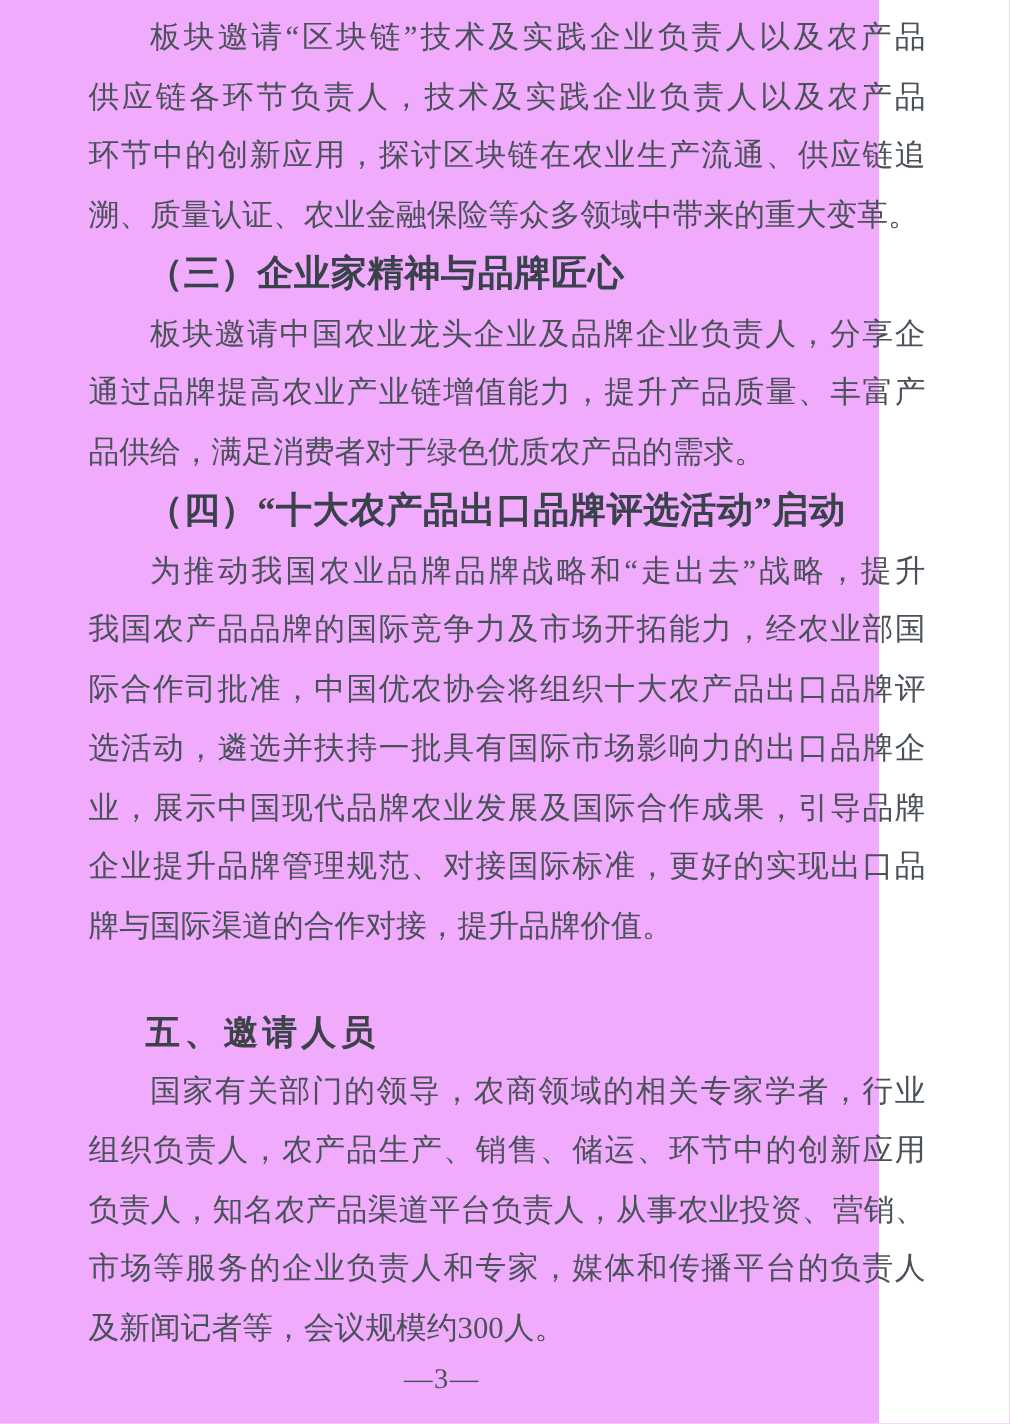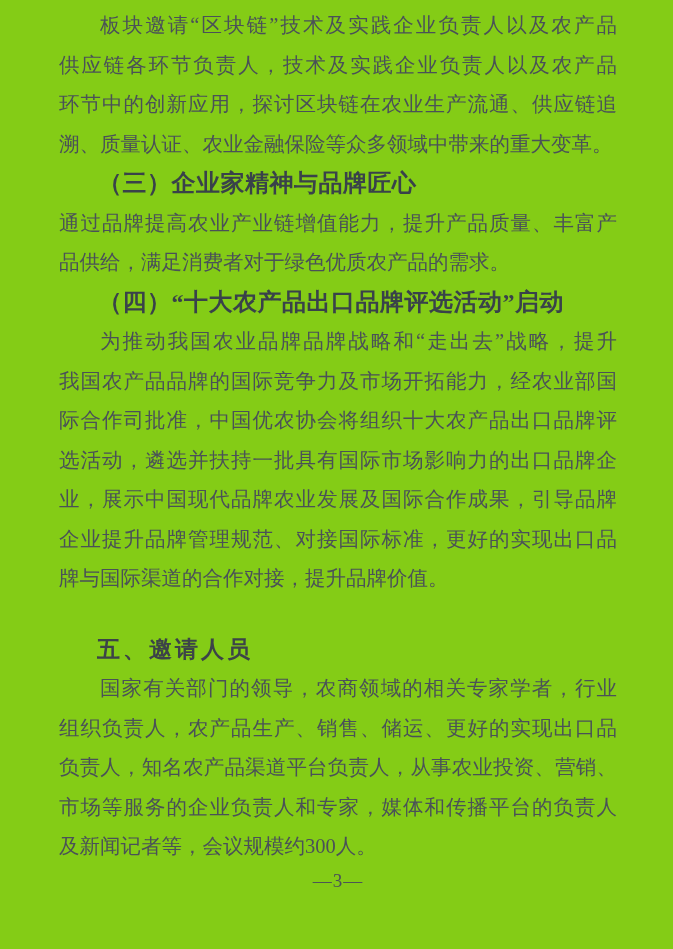--- a/index.html
+++ b/index.html
@@ -6,23 +6,23 @@
   html, body { margin: 0; padding: 0; }
   body {
     width: 673px;
     height: 949px;
     background: #ffffff;
     font-family: "Liberation Serif", "DejaVu Serif", serif;
     overflow: hidden;
   }
   .page {
     position: relative;
-    width: 673px;
+    width: 586px;
     height: 949px;
-    background: #84cc16;
+    background: #f0abfc;
     padding: 6px 56px 0 59px;
   }
   .textblock { width: 558px; }
   .line {
     height: 39.5px;
     line-height: 39.5px;
     font-size: 20.5px;
     color: #4a5158;
     white-space: nowrap;
     overflow: visible;
@@ -63,31 +63,32 @@
 </head>
 <body>
 
 <div class="page">
   <div class="textblock">
     <div class="line indent fill">板块邀请“区块链”技术及实践企业负责人以及农产品</div>
     <div class="line fill">供应链各环节负责人，技术及实践企业负责人以及农产品</div>
     <div class="line fill">环节中的创新应用，探讨区块链在农业生产流通、供应链追</div>
     <div class="line last">溯、质量认证、农业金融保险等众多领域中带来的重大变革。</div>
     <div class="line h-kai">（三）企业家精神与品牌匠心</div>
+    <div class="line indent fill">板块邀请中国农业龙头企业及品牌企业负责人，分享企</div>
     <div class="line fill">通过品牌提高农业产业链增值能力，提升产品质量、丰富产</div>
     <div class="line last">品供给，满足消费者对于绿色优质农产品的需求。</div>
     <div class="line h-kai">（四）“十大农产品出口品牌评选活动”启动</div>
     <div class="line indent fill">为推动我国农业品牌品牌战略和“走出去”战略，提升</div>
     <div class="line fill">我国农产品品牌的国际竞争力及市场开拓能力，经农业部国</div>
     <div class="line fill">际合作司批准，中国优农协会将组织十大农产品出口品牌评</div>
     <div class="line fill">选活动，遴选并扶持一批具有国际市场影响力的出口品牌企</div>
     <div class="line fill">业，展示中国现代品牌农业发展及国际合作成果，引导品牌</div>
     <div class="line fill">企业提升品牌管理规范、对接国际标准，更好的实现出口品</div>
     <div class="line last">牌与国际渠道的合作对接，提升品牌价值。</div>
     <div class="line h-hei">五、邀请人员</div>
     <div class="line indent fill">国家有关部门的领导，农商领域的相关专家学者，行业</div>
-    <div class="line fill">组织负责人，农产品生产、销售、储运、更好的实现出口品</div>
+    <div class="line fill">组织负责人，农产品生产、销售、储运、环节中的创新应用</div>
     <div class="line fill">负责人，知名农产品渠道平台负责人，从事农业投资、营销、</div>
     <div class="line fill">市场等服务的企业负责人和专家，媒体和传播平台的负责人</div>
     <div class="line last">及新闻记者等，会议规模约300人。</div>
   </div>
   <div class="pagenum">—3—</div>
 </div>
 
 </body></html>

